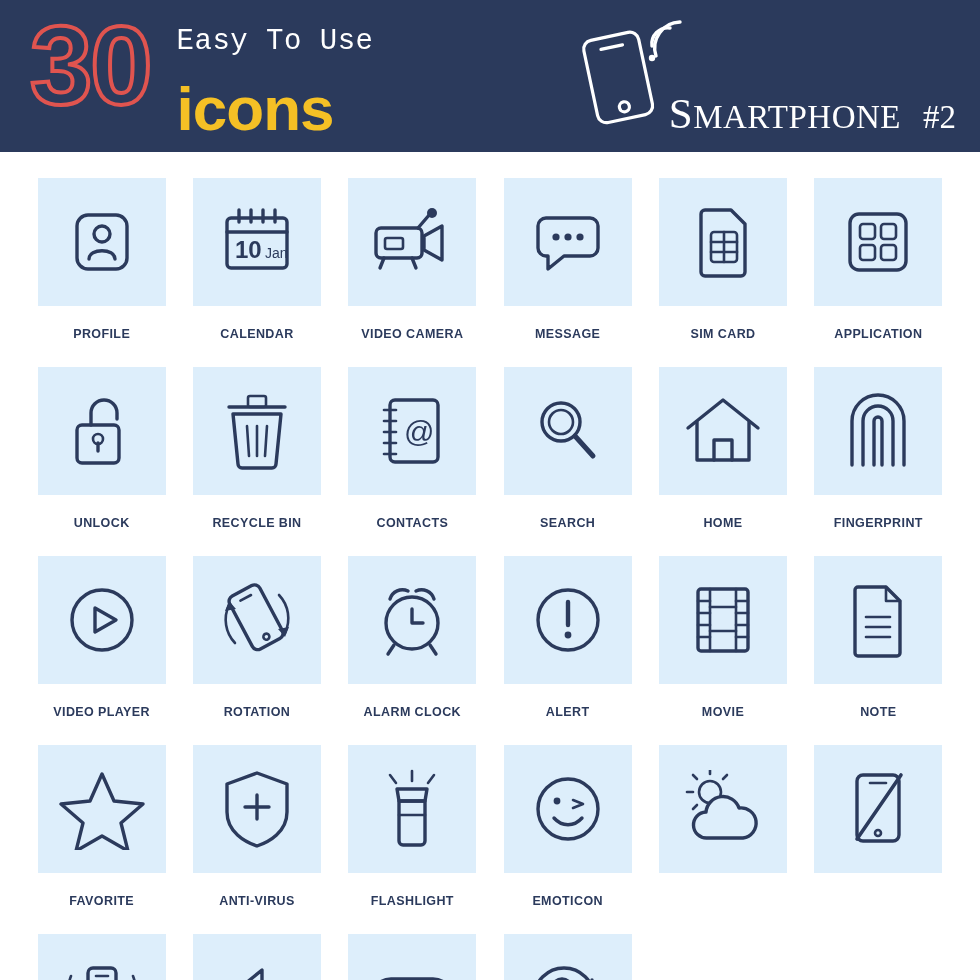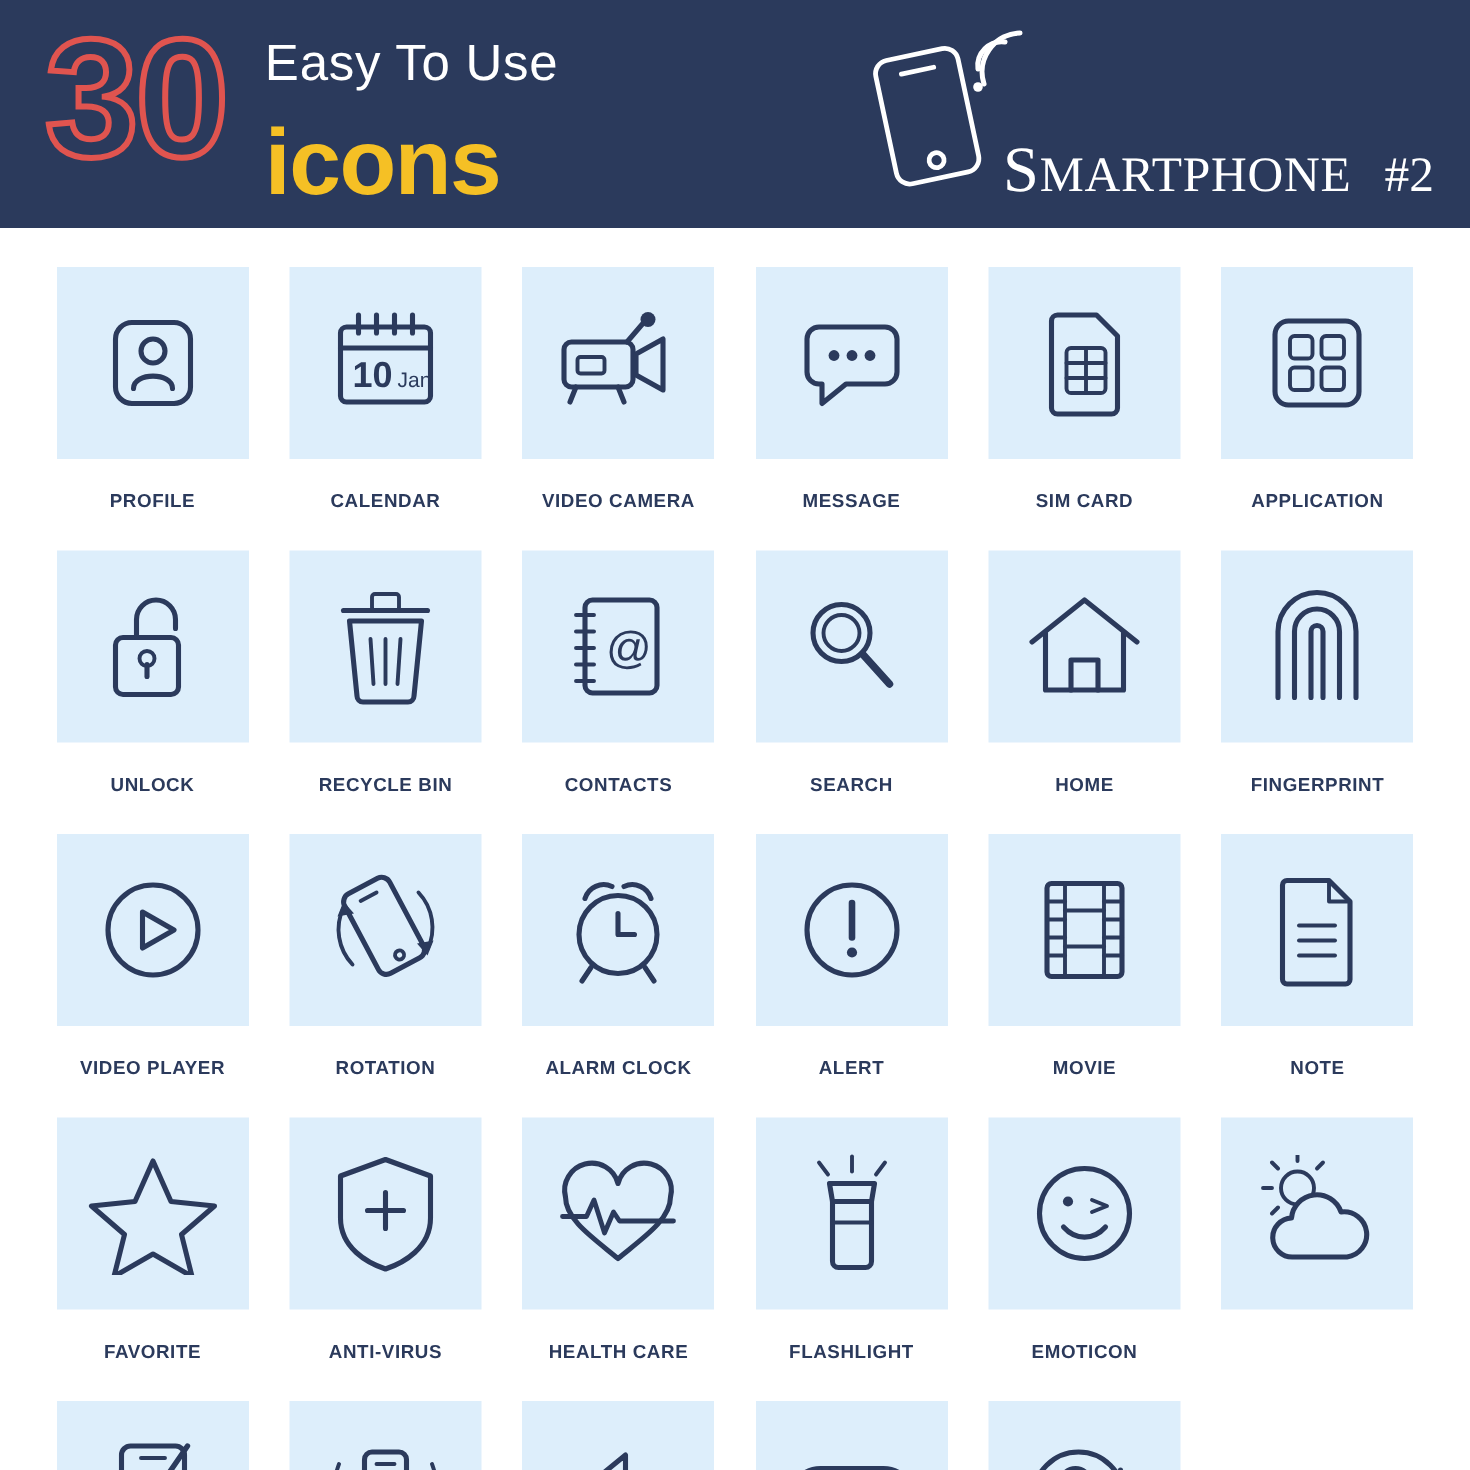--- a/index.html
+++ b/index.html
@@ -36,22 +36,22 @@
     color: #2b3a5c;
     -webkit-text-stroke: 4px #e0544f;
     letter-spacing: -2px;
     padding-right: 16px;
   }
   .hdr-words {
     margin-left: 10px;
     margin-top: 12px;
   }
   .easy {
-    font-family: Liberation Sans, sans-serif;
-    font-size: 34px;
+    font-family: Liberation Mono, monospace;
+    font-size: 29px;
     color: #ffffff;
     letter-spacing: 0.5px;
     line-height: 32px;
   }
   .icons-word {
     font-family: "Liberation Sans", sans-serif;
     font-size: 62px;
     font-weight: bold;
     color: #f5c025;
     line-height: 62px;
@@ -423,29 +423,20 @@
   <div class="cell">
     <div class="tile">
       <svg width="74" height="84" viewBox="0 0 74 84">
         <path class="ln" d="M37 6 L67 17 v28 c0 20 -18 30 -30 34 C25 75 7 65 7 45 v-28 Z"></path>
         <path class="ln" d="M37 28 v24 M25 40 h24"></path>
       </svg>
     </div>
     <div class="label">ANTI-VIRUS</div>
   </div>
 
-  <div class="cell">
-    <div class="tile">
-      <svg width="94" height="76" viewBox="0 0 94 76">
-        <path class="ln" d="M47 68 C30 54 12 42 12 27 A16 16 0 0 1 47 18 A16 16 0 0 1 82 27 C82 42 64 54 47 68 Z"></path>
-        <path class="ln-thin" d="M10 40 h16 l5 -11 l7 22 l6 -14 l4 6 h36" style="stroke-width:3.2"></path>
-      </svg>
-    </div>
-    <div class="label">HEALTH CARE</div>
-  </div>
 
   <div class="cell">
     <div class="tile">
       <svg width="66" height="84" viewBox="0 0 66 84">
         <path class="ln" d="M18 22 h30 l-2 12 h-26 z"></path>
         <path class="ln" d="M20 34 h26 v40 a4 4 0 0 1 -4 4 h-18 a4 4 0 0 1 -4 -4 z"></path>
         <line class="ln-thin" x1="20" y1="48" x2="46" y2="48"></line>
         <g class="ln-thin">
             <line x1="33" y1="14" x2="33" y2="4"></line>
             <line x1="17" y1="16" x2="11" y2="8"></line>

